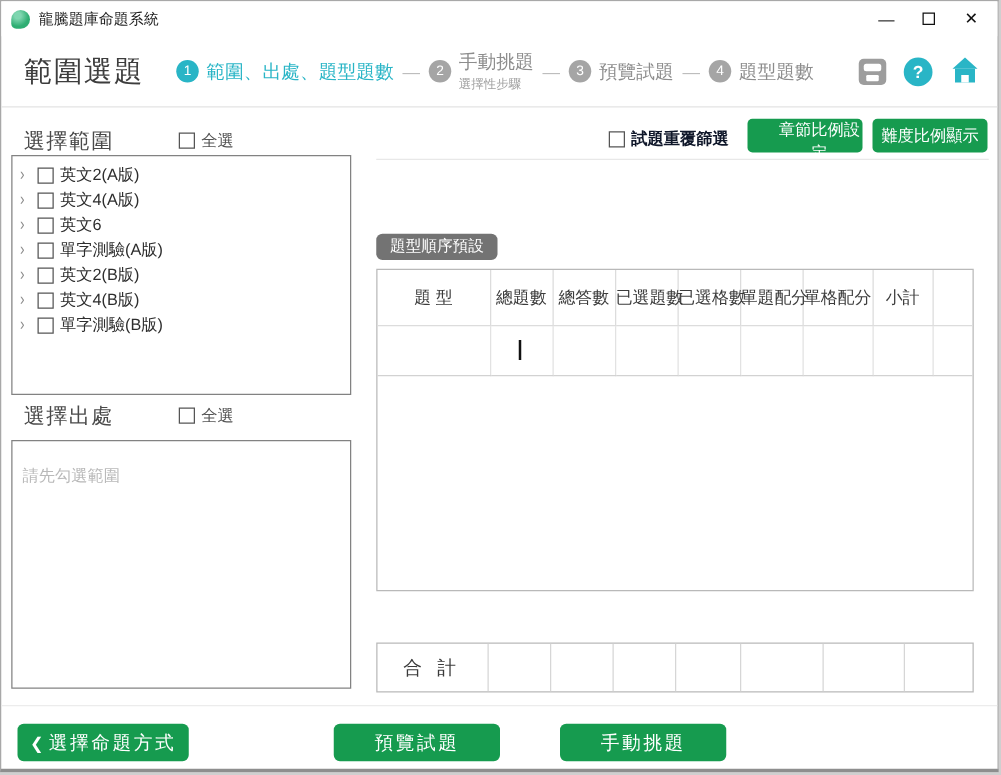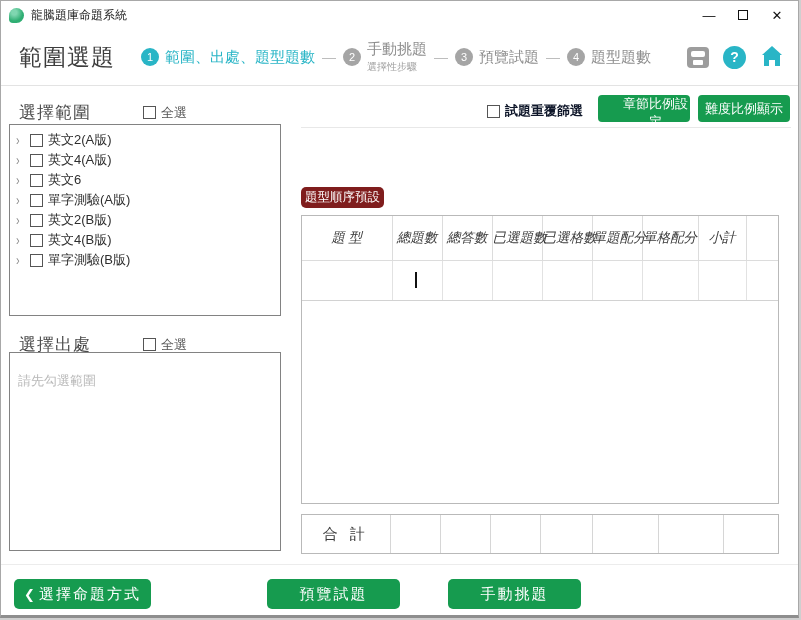--- a/index.html
+++ b/index.html
@@ -48,37 +48,37 @@
   
   .cb { display:inline-block; width:13px; height:13px; border:1px solid #555; background:#fff;
     vertical-align:-2px; margin-right:5px; flex:none; }
   .green-btn { background:#169b4f; color:#fff; border:none; border-radius:4px; font-size:13px;
     font-family:inherit; cursor:pointer; }
   
   .panel-label-row { position:absolute; left:18px; display:flex; align-items:center; }
   .panel-title { font-size:17px; color:#4a4a4a; letter-spacing:1px; }
   .select-all { font-size:13px; color:#555; display:flex; align-items:center; margin-left:52px; }
   .range-row { top:100px; }
-  .source-row { top:332px;text-align:right; }
+  .source-row { top:320px;text-align:right; }
   .list-box { position:absolute; left:8px; width:272px; background:#fff; border:1px solid #828282; }
   .range-box { top:123px; height:192px; padding:5px 6px; }
   .source-box { top:351px; height:199px; padding:19px 8px; }
   .tree-item { display:flex; align-items:center; height:20px; font-size:13px; color:#2e2e2e; }
   .tree-chevron { color:#8d8d8d; font-size:11px; width:14px; flex:none; transform:scaleY(1.3); }
   .placeholder { font-size:13px; color:#b9b9b9; }
   
   .cs-title { position:absolute; left:300px; top:97px; font-size:17px; color:#4a4a4a; letter-spacing:1px; }
   .cs-filter { position:absolute; left:486px; top:101px; font-size:13px; font-weight:bold; color:#0f172a;
     display:flex; align-items:center; }
   .btn-chapter { position:absolute; left:597px; top:94px; width:92px; height:27px;padding-left:23px; }
   .btn-difficulty { position:absolute; left:697px; top:94px; width:92px; height:27px; }
   .cs-sep { position:absolute; left:300px; top:126px; width:490px; height:1px; background:#e8e8e8; }
-  .order-btn { position:absolute; left:300px; top:186px; width:83px; height:21px; background:#7f1d1d;
+  .order-btn { position:absolute; left:300px; top:186px; width:97px; height:21px; background:#737373;
     color:#fff; font-size:12.5px; border:none; border-radius:5px; font-family:inherit; }
-  .qtable-wrap { position:absolute; left:300px; top:214px; width:478px; height:289px; border:1px solid #b9b9b9;font-style:italic; }
+  .qtable-wrap { position:absolute; left:300px; top:214px; width:478px; height:258px; border:1px solid #b9b9b9; }
   table.qtable { border-collapse:collapse; table-layout:fixed; width:476px; }
   table.qtable th { font-size:13.5px; font-weight:normal; color:#3b3b3b; height:44px;
     border-right:1px solid #dcdcdc; border-bottom:1px solid #dcdcdc; white-space:nowrap; overflow:visible;
     text-align:center; }
   table.qtable td { height:40px; border-right:1px solid #e2e2e2; border-bottom:1px solid #d2d2d2; }
   table.qtable th:last-child, table.qtable td:last-child { border-right:none; }
   .caret { display:inline-block; width:2px; height:16px; background:#111; margin-left:22px; margin-top:4px;
     animation: blink 1s steps(1) infinite; }
   @keyframes blink { 50% { opacity:0; } }
   .total-wrap { position:absolute; left:300px; top:513px; width:478px; height:40px; border:1px solid #b9b9b9; }

